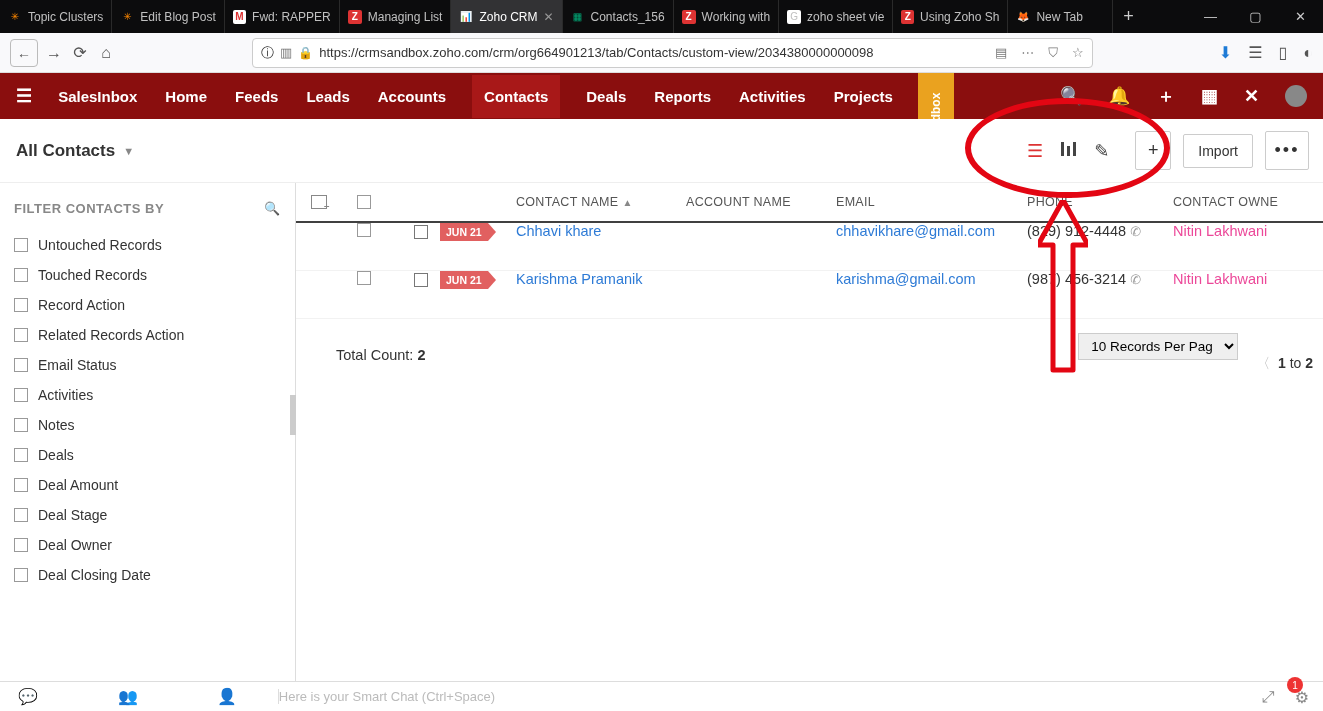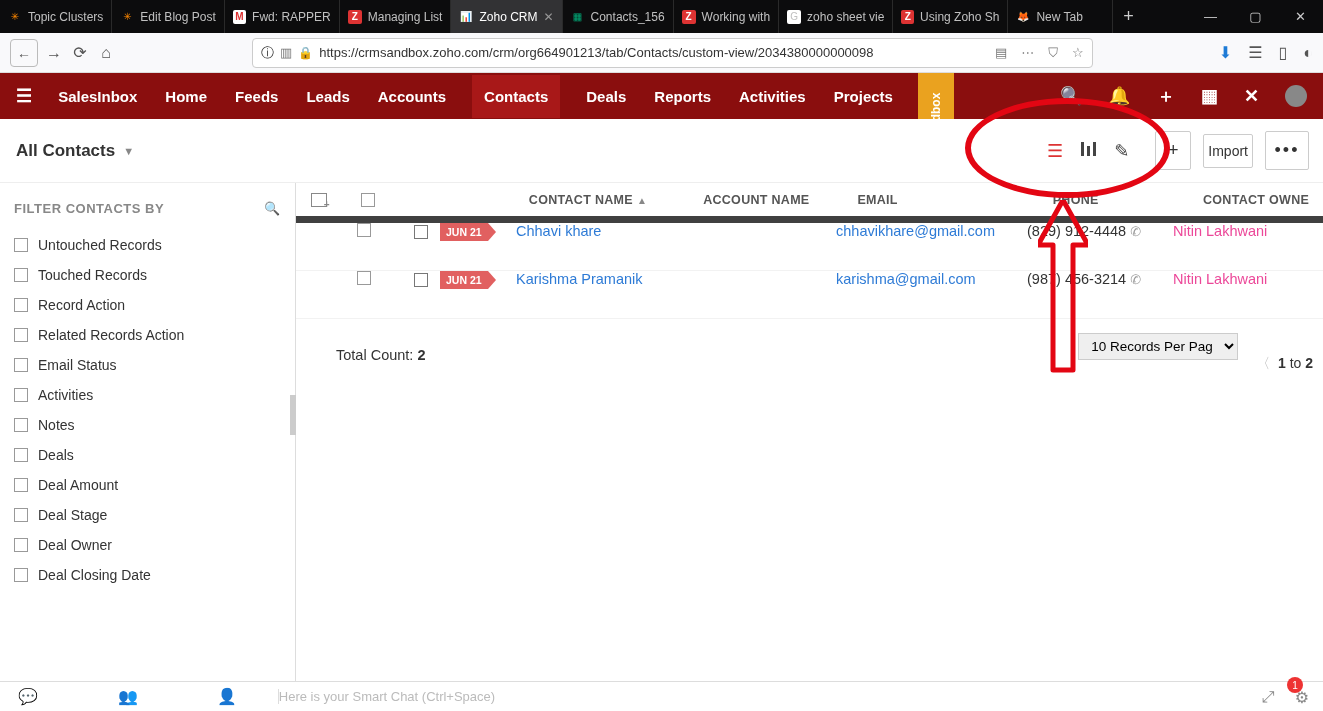--- a/index.html
+++ b/index.html
@@ -29,36 +29,36 @@
   
   .ribbon { position:absolute; top:73px; left:918px; width:36px; height:90px; background:#eaa21f; color:#fff; font-size:12px; font-weight:600; display:flex; align-items:center; justify-content:center; }
   .ribbon span { transform:rotate(-90deg); }
   .ribbon::after { content:""; position:absolute; bottom:-10px; left:0; border-left:18px solid #eaa21f; border-right:18px solid #eaa21f; border-bottom:10px solid transparent; }
   
   .toolbar { height:64px; background:#fff; border-bottom:1px solid #eee; display:flex; align-items:center; padding:0 16px; position:relative; }
   .viewtitle { font-size:17px; font-weight:600; color:#333; display:flex; align-items:center; gap:8px; }
   .tactions { position:absolute; right:14px; display:flex; gap:12px; align-items:center; }
   .viewicons { display:flex; gap:18px; padding:6px 14px; }
   .viewicons span { font-size:18px; color:#444; cursor:pointer; }
-  .btn { border:1px solid #ccc; background:#fff; padding:8px 4px; font-size:14px; color:#333; cursor:pointer; border-radius:2px; display:flex; align-items:center; gap:6px; }
+  .btn { border:1px solid #ccc; background:#fff; padding:8px 14px; font-size:14px; color:#333; cursor:pointer; border-radius:2px; display:flex; align-items:center; gap:6px; }
   .btn.plus { width:36px; justify-content:center; padding:8px 0; font-size:18px; }
   .btn.more { width:44px; justify-content:center; font-size:18px; letter-spacing:2px; }
   
   .annot-ellipse { position:absolute; width:205px; height:100px; border:6px solid #e30613; border-radius:50%; left:965px; top:98px; z-index: 5; pointer-events:none; }
   .annot-arrow { position:absolute; left:1038px; top:200px; z-index:5; pointer-events:none; }
   
   .body { display:flex; height:calc(100% - 33px - 40px - 46px - 30px); }
   .sidebar { width:296px; border-right:1px solid #ddd; background:#fff; padding:12px 10px; overflow:hidden; }
   .filterhead { display:flex; align-items:center; justify-content:space-between; color:#888; font-size:13px; letter-spacing:0.5px; font-weight:600; padding:6px 4px 14px; }
   .faux-check { width:14px; height:14px; border:1px solid #999; display:inline-block; margin-right:10px; }
   .filteritem { display:flex; align-items:center; padding:7px 4px; font-size:14px; color:#333; cursor:pointer; }
   .collapsebtn { position:absolute; left:290px; top:395px; width:10px; height:40px; background:#ccc; border-radius:0 3px 3px 0; }
   
   .main { flex:1; background:#fff; overflow:hidden; position:relative; }
-  .thead { display:flex; align-items:center; height:40px; font-size:12.5px; font-weight:700; color:#555; letter-spacing:0.3px; border-bottom:7px solid #404040;justify-content:space-between; }
+  .thead { display:flex; align-items:center; height:40px; font-size:12.5px; font-weight:400; color:#555; letter-spacing:0.3px; border-bottom:2px solid #404040; }
   .col-cfg { width:46px; display:flex; justify-content:center; }
   .col-cb  { width:44px; display:flex; justify-content:center; }
   .col-gap { width:130px; }
   .col-name{ width:170px; }
   .col-acct{ width:150px; }
   .col-email{ width:191px; }
   .col-phone{ width:146px; }
   .col-owner{ width:120px; }
   .trow { display:flex; align-items:flex-start; height:48px; border-bottom:1px solid #f2f2f2; font-size:14.5px; }
   .badge { background:#e16060; color:#fff; font-size:10.5px; font-weight:700; padding:3px 6px; position:relative; }

